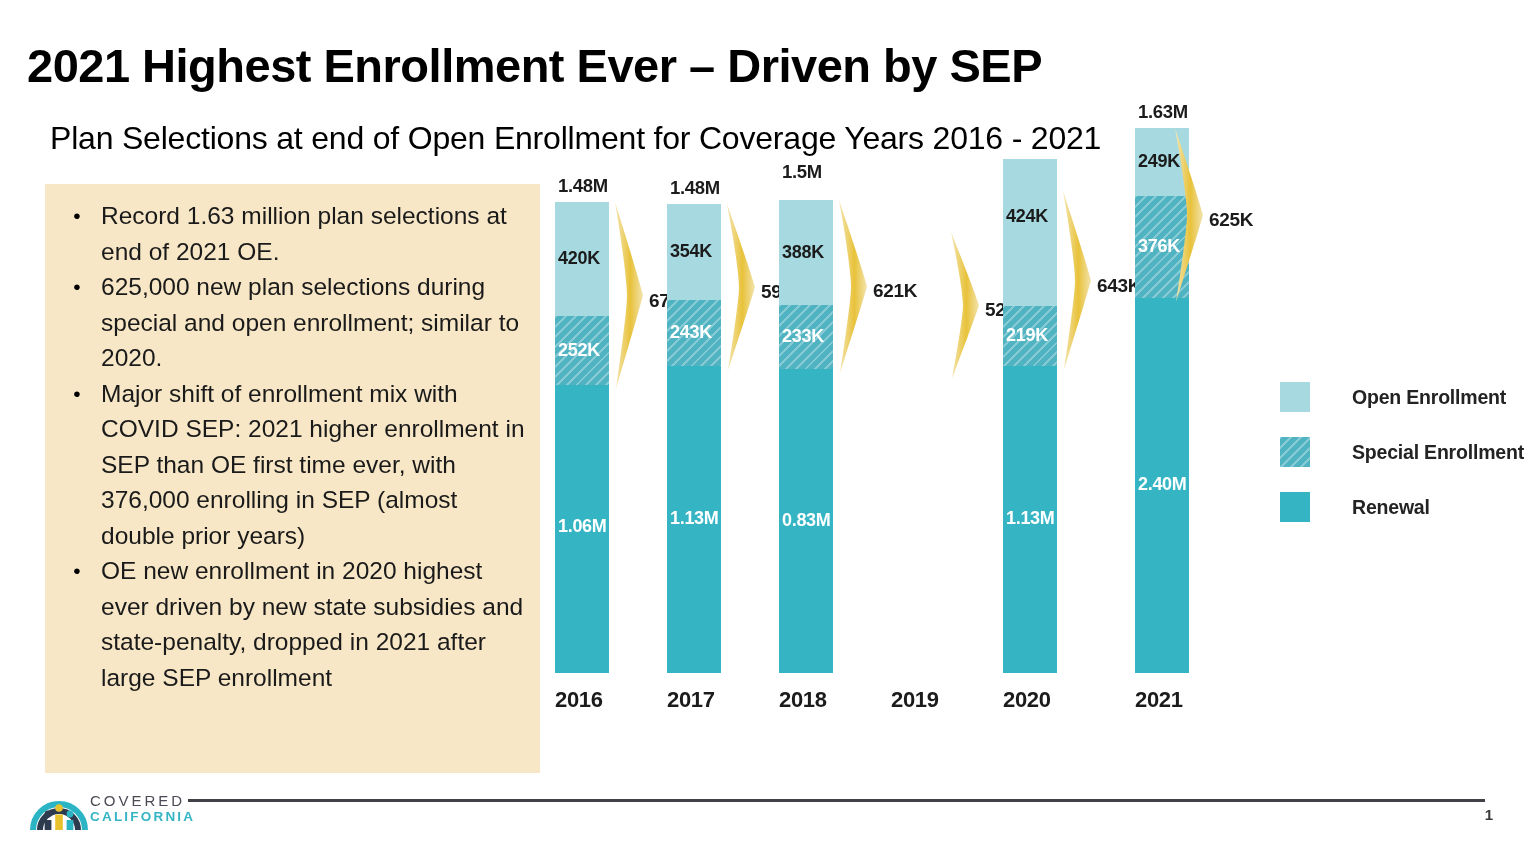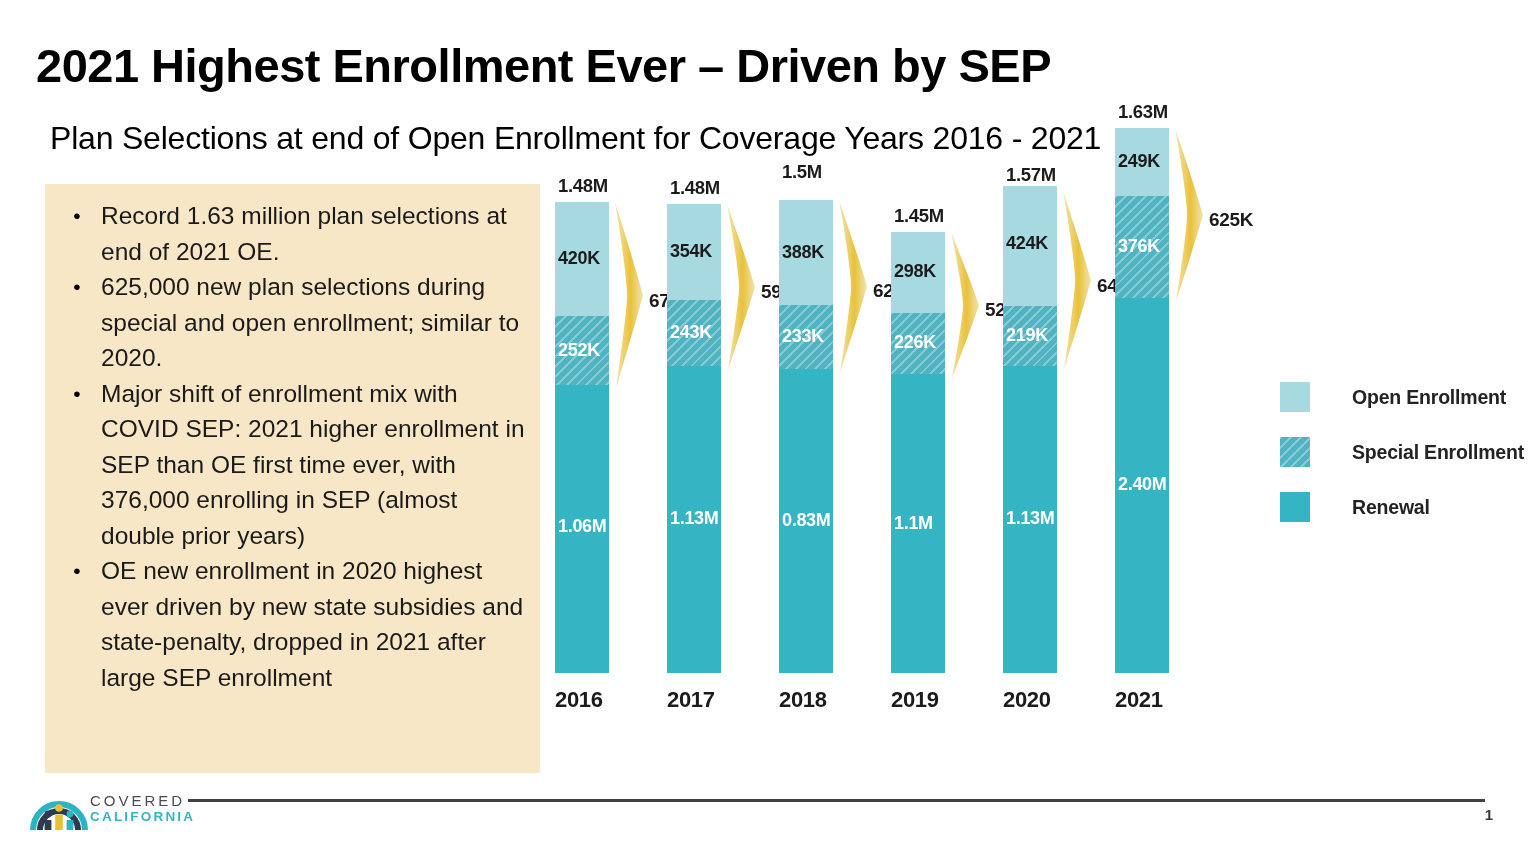--- a/index.html
+++ b/index.html
@@ -6,21 +6,21 @@
   body{
     width:1529px;height:860px;
     background:#ffffff;
     font-family:"Liberation Sans",sans-serif;
     color:#000;
     overflow:hidden;
     position:relative;
   }
   
   #slide-title{
-    position:absolute; left:36px; top:38px; width:1450px;
+    position:absolute; left:27px; top:38px; width:1450px;
     font-size:47px; font-weight:bold; letter-spacing:-0.5px;
     white-space:nowrap;
   }
   #slide-subtitle{
     position:absolute; left:50px; top:120px; width:1460px;
     font-size:32px; font-weight:normal; letter-spacing:-0.2px;
     white-space:nowrap;
   }
   
   #bullet-panel{
@@ -203,49 +203,37 @@
           <linearGradient id="lg2" x1="0" y1="0" x2="1" y2="0">
             <stop offset="0%" stop-color="#f4e6b4"></stop>
             <stop offset="55%" stop-color="#e8c23a"></stop>
             <stop offset="100%" stop-color="#f2e3ae"></stop>
           </linearGradient>
         </defs>
         <path d="M2,2 C18,49.49444705882353 26,74.24167058823528 30,88.38294117647058 C26,102.52421176470587 16,134.3420705882353 3,174.76588235294116 C11,123.7361176470588 14,97.22123529411765 14,88.38294117647058 C14,77.77698823529411 10,45.95912941176471 2,2 Z" fill="url(#lg2)"></path>
       </svg></div>
     <div class="callout-val" style="left: 318px; top: 105.241px;">621K</div>
     <div class="bar-group" style="left: 336px; width: 54px; height: 560px;">
-      <div class="bar-col">
-        <div class="total-label" style="bottom: 446.346px;">1.45M</div>
-        <div class="seg seg-oe" style="height: 80.9859px;">
-          <div class="seg-label lbl-dark" style="top: 29.4929px;">298K</div>
-        </div>
-        <div class="seg seg-sep" style="height: 61.4188px;">
-          <div class="seg-label lbl-light" style="top: 19.7094px;">226K</div>
-        </div>
-        <div class="seg seg-ren" style="height: 298.941px;">
-          <div class="seg-label lbl-light" style="top: 138.471px;">1.1M</div>
-        </div>
-      </div>
       <div class="year-label">2019</div>
     </div>
     <div class="callout" style="left: 394px; top: 54.6541px; width: 34px; height: 150.405px;"><svg width="34" height="150.40470588235297" viewBox="0 0 34 150.40470588235297" preserveAspectRatio="none">
         <defs>
           <linearGradient id="lg3" x1="0" y1="0" x2="1" y2="0">
             <stop offset="0%" stop-color="#f4e6b4"></stop>
             <stop offset="55%" stop-color="#e8c23a"></stop>
             <stop offset="100%" stop-color="#f2e3ae"></stop>
           </linearGradient>
         </defs>
         <path d="M2,2 C18,42.113317647058835 26,63.169976470588246 30,75.20235294117649 C26,87.23472941176472 16,114.30757647058826 3,148.40470588235297 C11,105.28329411764707 14,82.72258823529414 14,75.20235294117649 C14,66.17807058823531 10,39.105223529411774 2,2 Z" fill="url(#lg3)"></path>
       </svg></div>
     <div class="callout-val" style="left: 430px; top: 123.856px;">524K</div>
     <div class="bar-group" style="left: 448px; width: 54px; height: 560px; text-decoration: underline;">
       <div class="bar-col">
         <div class="total-label" style="bottom: 486.839px;">1.57M</div>
-        <div class="seg seg-oe" style="height: 120px; margin-top: 14px;">
+        <div class="seg seg-oe" style="height: 147px; margin-top: 14px;">
           <div class="seg-label lbl-dark" style="top: 46.6141px;">424K</div>
         </div>
         <div class="seg seg-sep" style="height: 59.5165px;">
           <div class="seg-label lbl-light" style="top: 18.7582px;">219K</div>
         </div>
         <div class="seg seg-ren" style="height: 307.094px;">
           <div class="seg-label lbl-light" style="top: 142.547px;">1.13M</div>
         </div>
       </div>
       <div class="year-label">2020</div>
@@ -254,21 +242,21 @@
         <defs>
           <linearGradient id="lg4" x1="0" y1="0" x2="1" y2="0">
             <stop offset="0%" stop-color="#f4e6b4"></stop>
             <stop offset="55%" stop-color="#e8c23a"></stop>
             <stop offset="100%" stop-color="#f2e3ae"></stop>
           </linearGradient>
         </defs>
         <path d="M2,2 C18,51.16851764705883 26,76.75277647058823 30,91.37235294117647 C26,105.9919294117647 16,138.88597647058825 3,180.74470588235295 C11,127.92129411764705 14,100.50958823529413 14,91.37235294117647 C14,80.40767058823529 10,47.51362352941177 2,2 Z" fill="url(#lg4)"></path>
       </svg></div>
     <div class="callout-val" style="left: 542px; top: 99.5335px;">643K</div>
-    <div class="bar-group" style="left: 560px; width: 36px; height: 560px;">
+    <div class="bar-group" style="left: 580px; width: 36px; height: 560px;">
       <div class="bar-col">
         <div class="total-label" style="bottom: 549.888px;">1.63M</div>
         <div class="seg seg-oe" style="height: 67.6694px;">
           <div class="seg-label lbl-dark" style="top: 22.8347px;">249K</div>
         </div>
         <div class="seg seg-sep" style="height: 102.184px;">
           <div class="seg-label lbl-light" style="top: 40.0918px;">376K</div>
         </div>
         <div class="seg seg-ren" style="height: 375.035px;">
           <div class="seg-label lbl-light" style="top: 176.518px;">2.40M</div>

